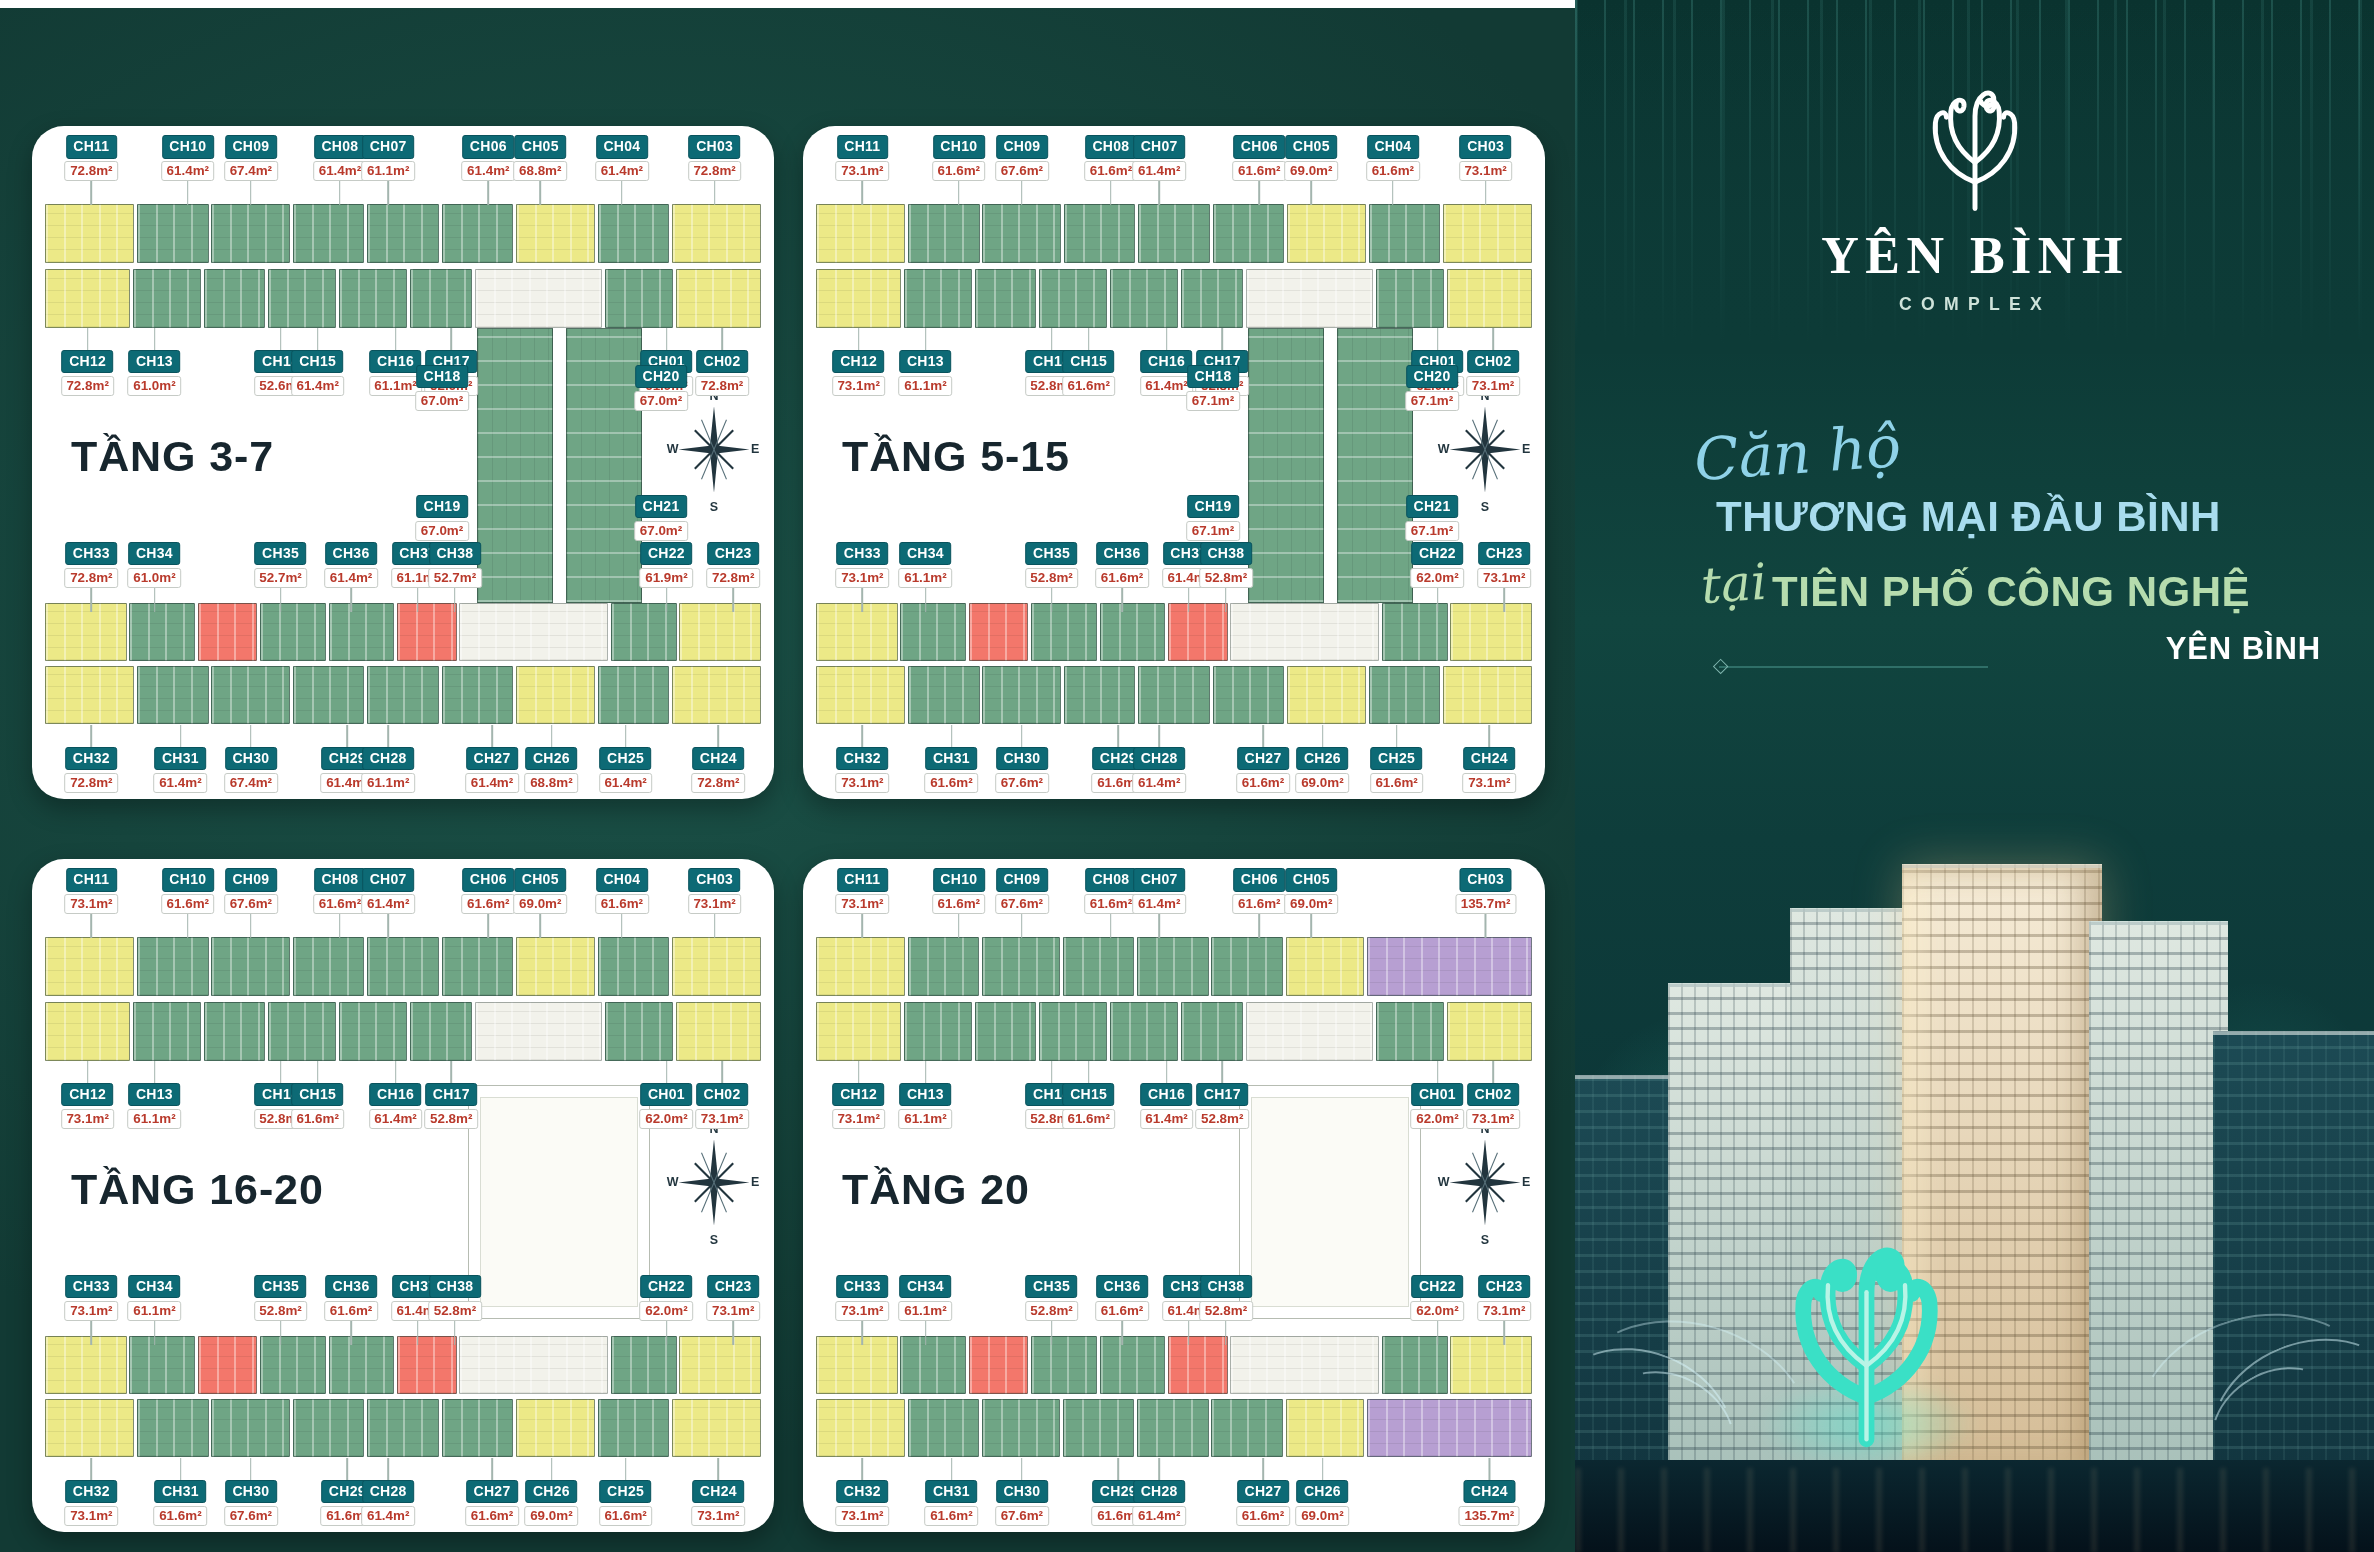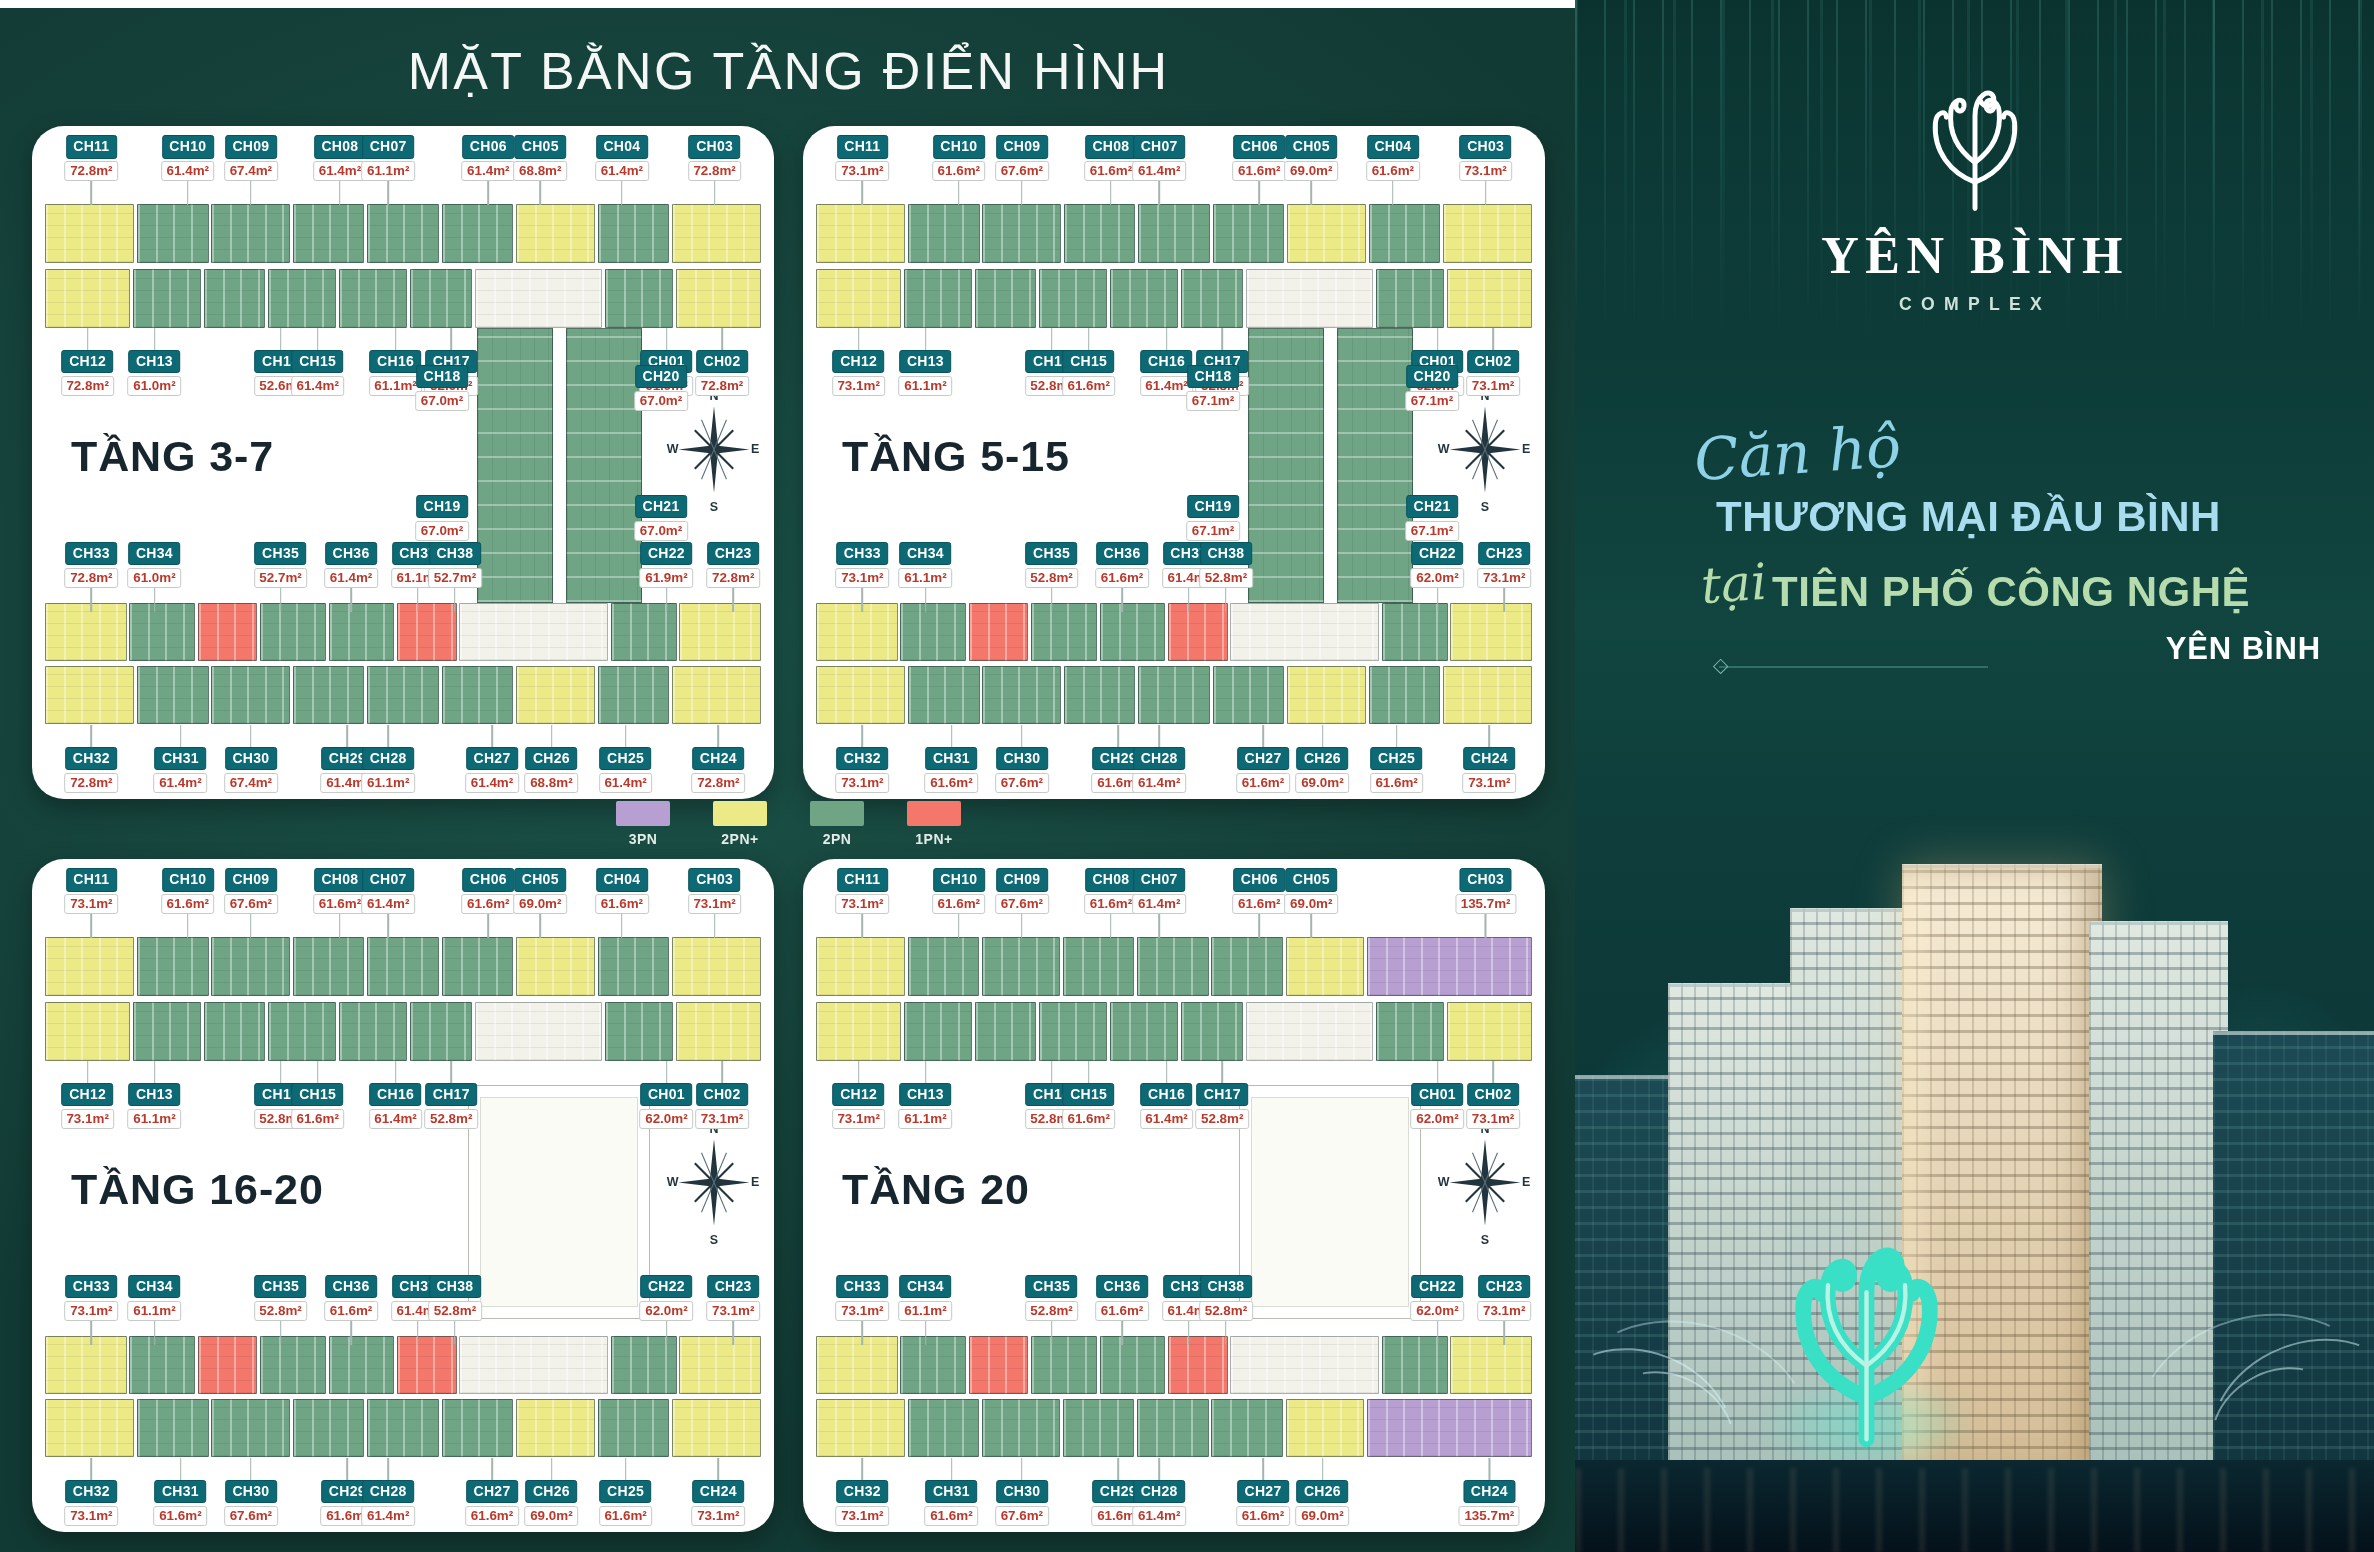--- a/index.html
+++ b/index.html
@@ -117,21 +117,20 @@
   .ground { position:absolute; left:0; right:0; bottom:0; height:93px;
     background:linear-gradient(180deg, #0b2730, #04111a); }
   .refl { position:absolute; left:0; right:0; bottom:0; height:85px; opacity:.85; filter:blur(2.3px);
     background:repeating-linear-gradient(90deg, rgba(250,225,170,.11) 0 5.6px, transparent 5.6px 43px); }
 </style>
 </head>
 <body>
 
 <div class="canvas">
   <div class="topstrip"></div>
-  <h1 class="main-title">MẶT BẰNG TẦNG ĐIỂN HÌNH</h1>
 
   <div id="cards">
       <div class="card" style="left: 32px; top: 126px;">
         <div class="ulabel" style="left: 8%; top: 9.3px;">
           <span class="chip">CH11</span>
           <span class="achip">72.8m²</span>
           <i class="lead" style="height: 24px;"></i>
         </div>
         <div class="ulabel" style="left: 21%; top: 9.3px;">
           <span class="chip">CH10</span>
@@ -1132,38 +1131,20 @@
             <g font-family="Liberation Sans, sans-serif" font-size="13" font-weight="bold" fill="#122630" text-anchor="middle">
               <text x="50" y="11">N</text>
               <text x="50" y="127">S</text>
               <text x="7" y="67">W</text>
               <text x="93" y="67">E</text>
             </g>
           </svg></div>
       </div>
     </div>
 
-  <div class="legend" id="legend">
-      <div class="litem">
-        <span class="lswatch" style="background: rgb(183, 159, 210);"></span>
-        <span class="llabel">3PN</span>
-      </div>
-      <div class="litem">
-        <span class="lswatch" style="background: rgb(236, 233, 135);"></span>
-        <span class="llabel">2PN+</span>
-      </div>
-      <div class="litem">
-        <span class="lswatch" style="background: rgb(111, 165, 133);"></span>
-        <span class="llabel">2PN</span>
-      </div>
-      <div class="litem">
-        <span class="lswatch" style="background: rgb(243, 119, 107);"></span>
-        <span class="llabel">1PN+</span>
-      </div>
-    </div>
 
   <aside class="right-panel">
     <div class="rain"></div>
     <div class="rain-fade"></div>
 
     <div class="logo">
       <svg viewBox="0 0 140 150" fill="none" stroke="#ffffff" stroke-width="4.5" stroke-linecap="round">
         <path d="M70 146 C70 110 70 92 70 62 C70 42 84 36 87 45 C89 53 78 56 75 48"></path>
         <path d="M70 104 C56 94 46 80 48 58 C49 46 61 44 60 53 C59 60 51 58 53 50"></path>
         <path d="M70 104 C84 94 94 80 92 58 C91 46 79 44 80 53 C81 60 89 58 87 50"></path>

